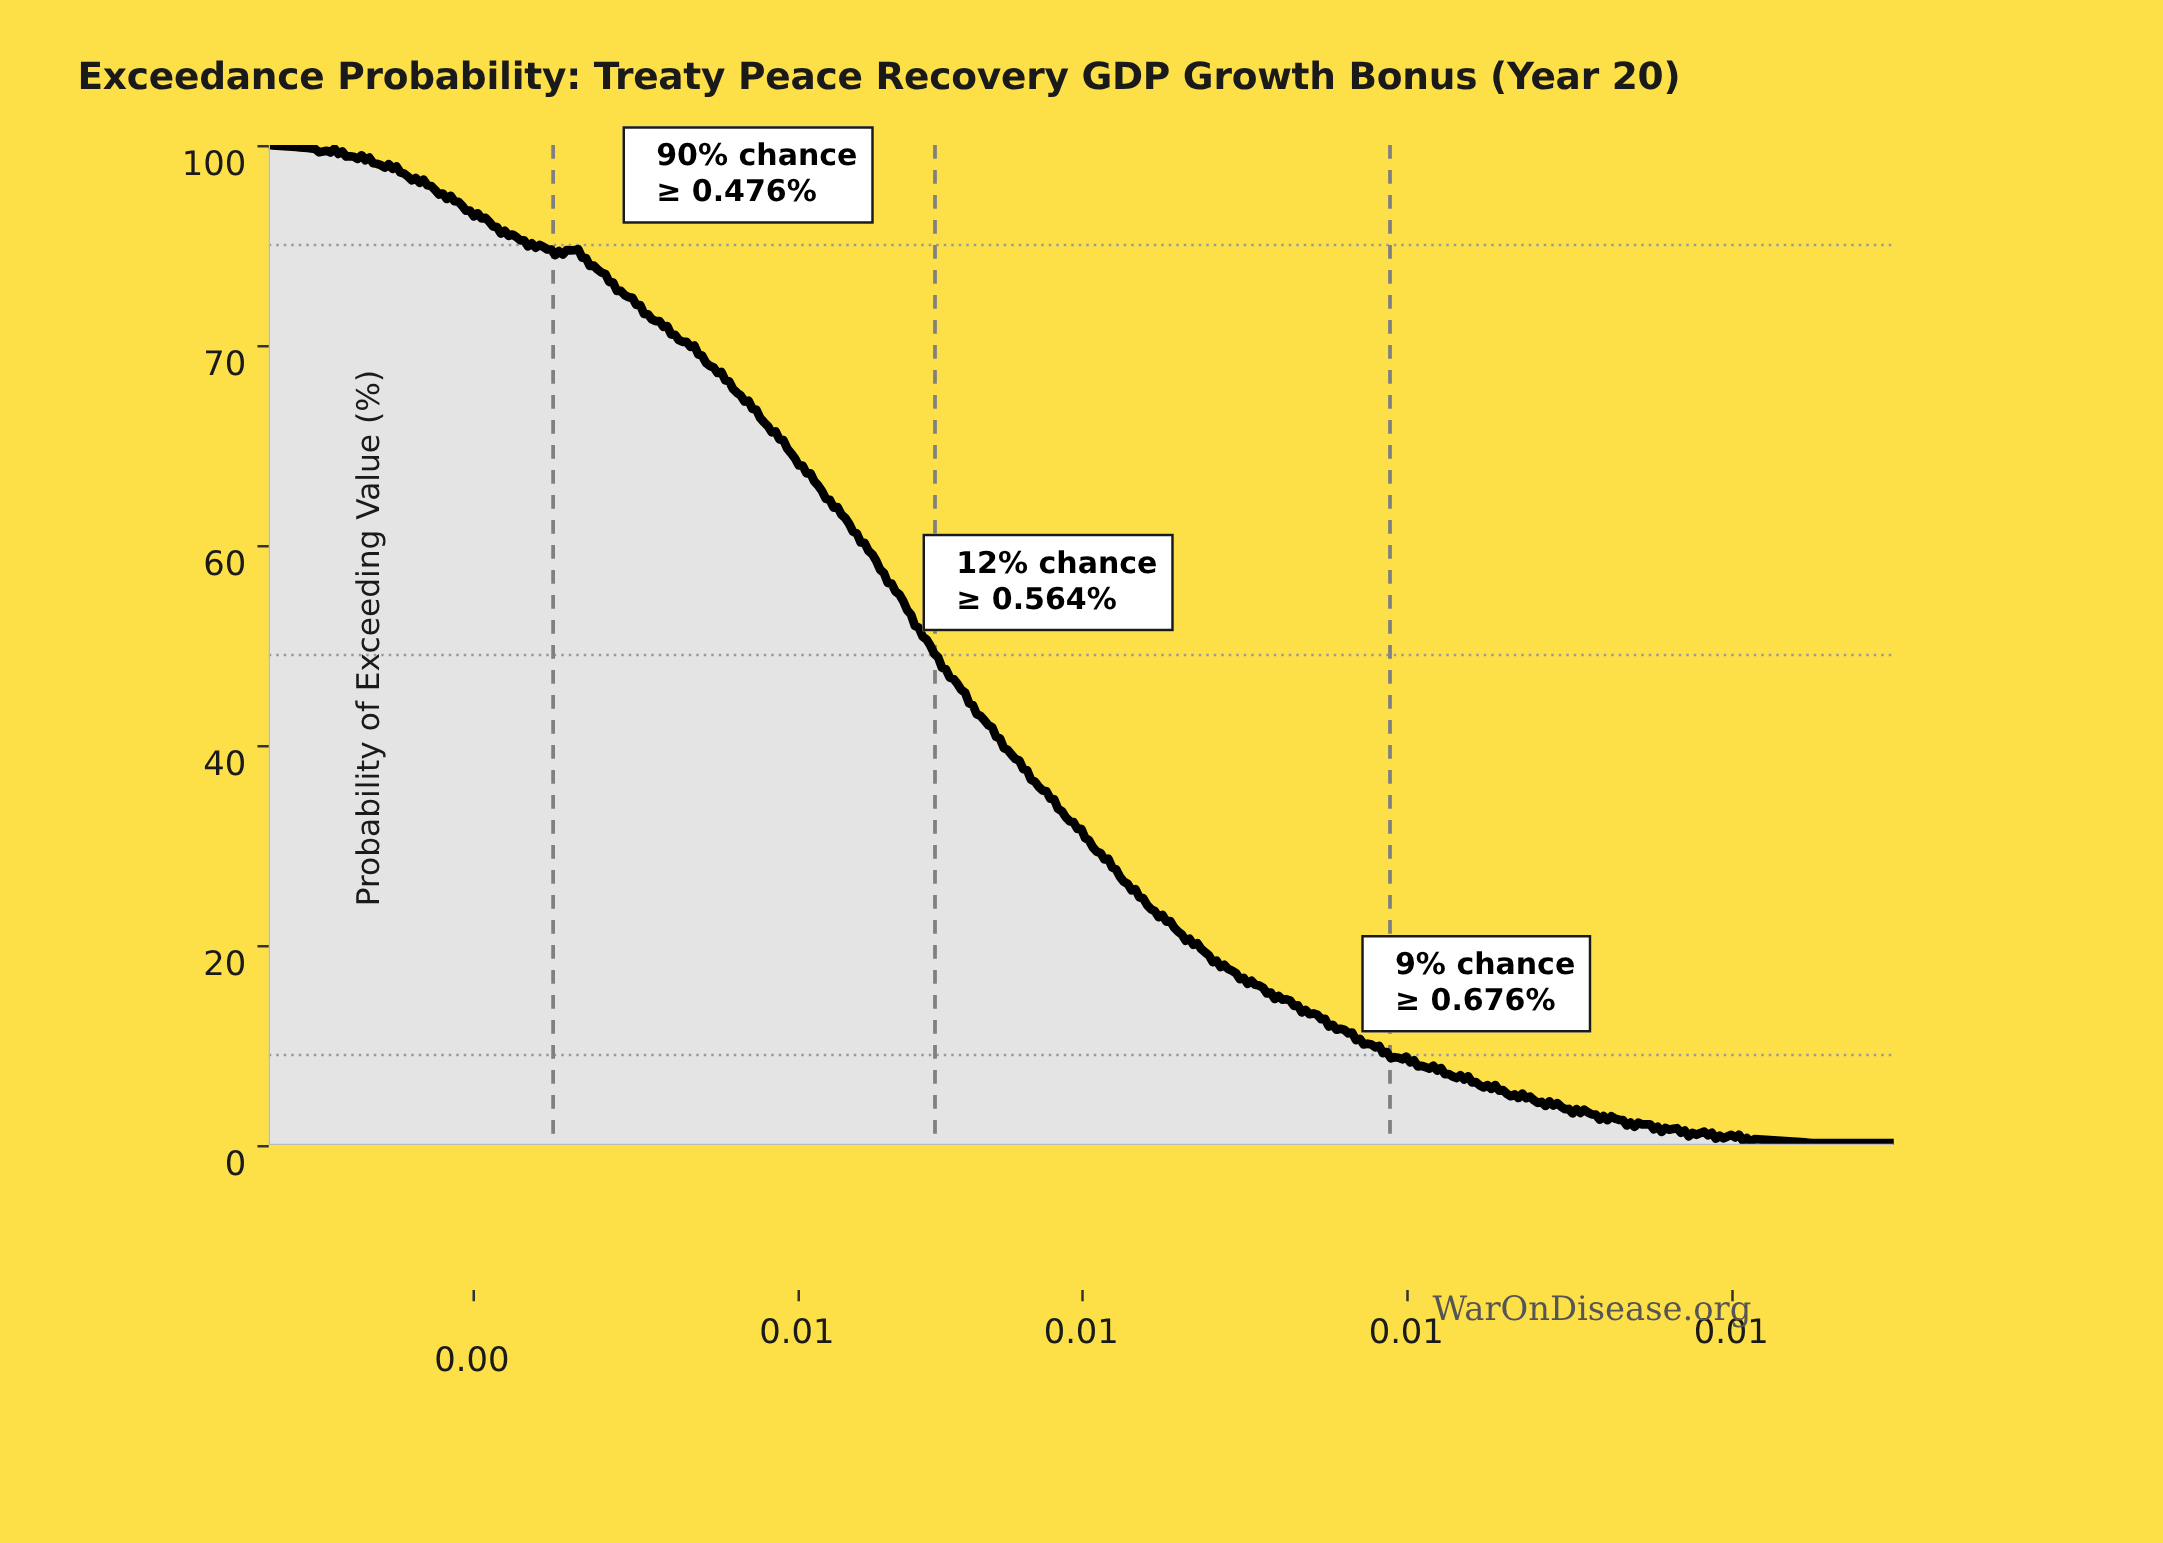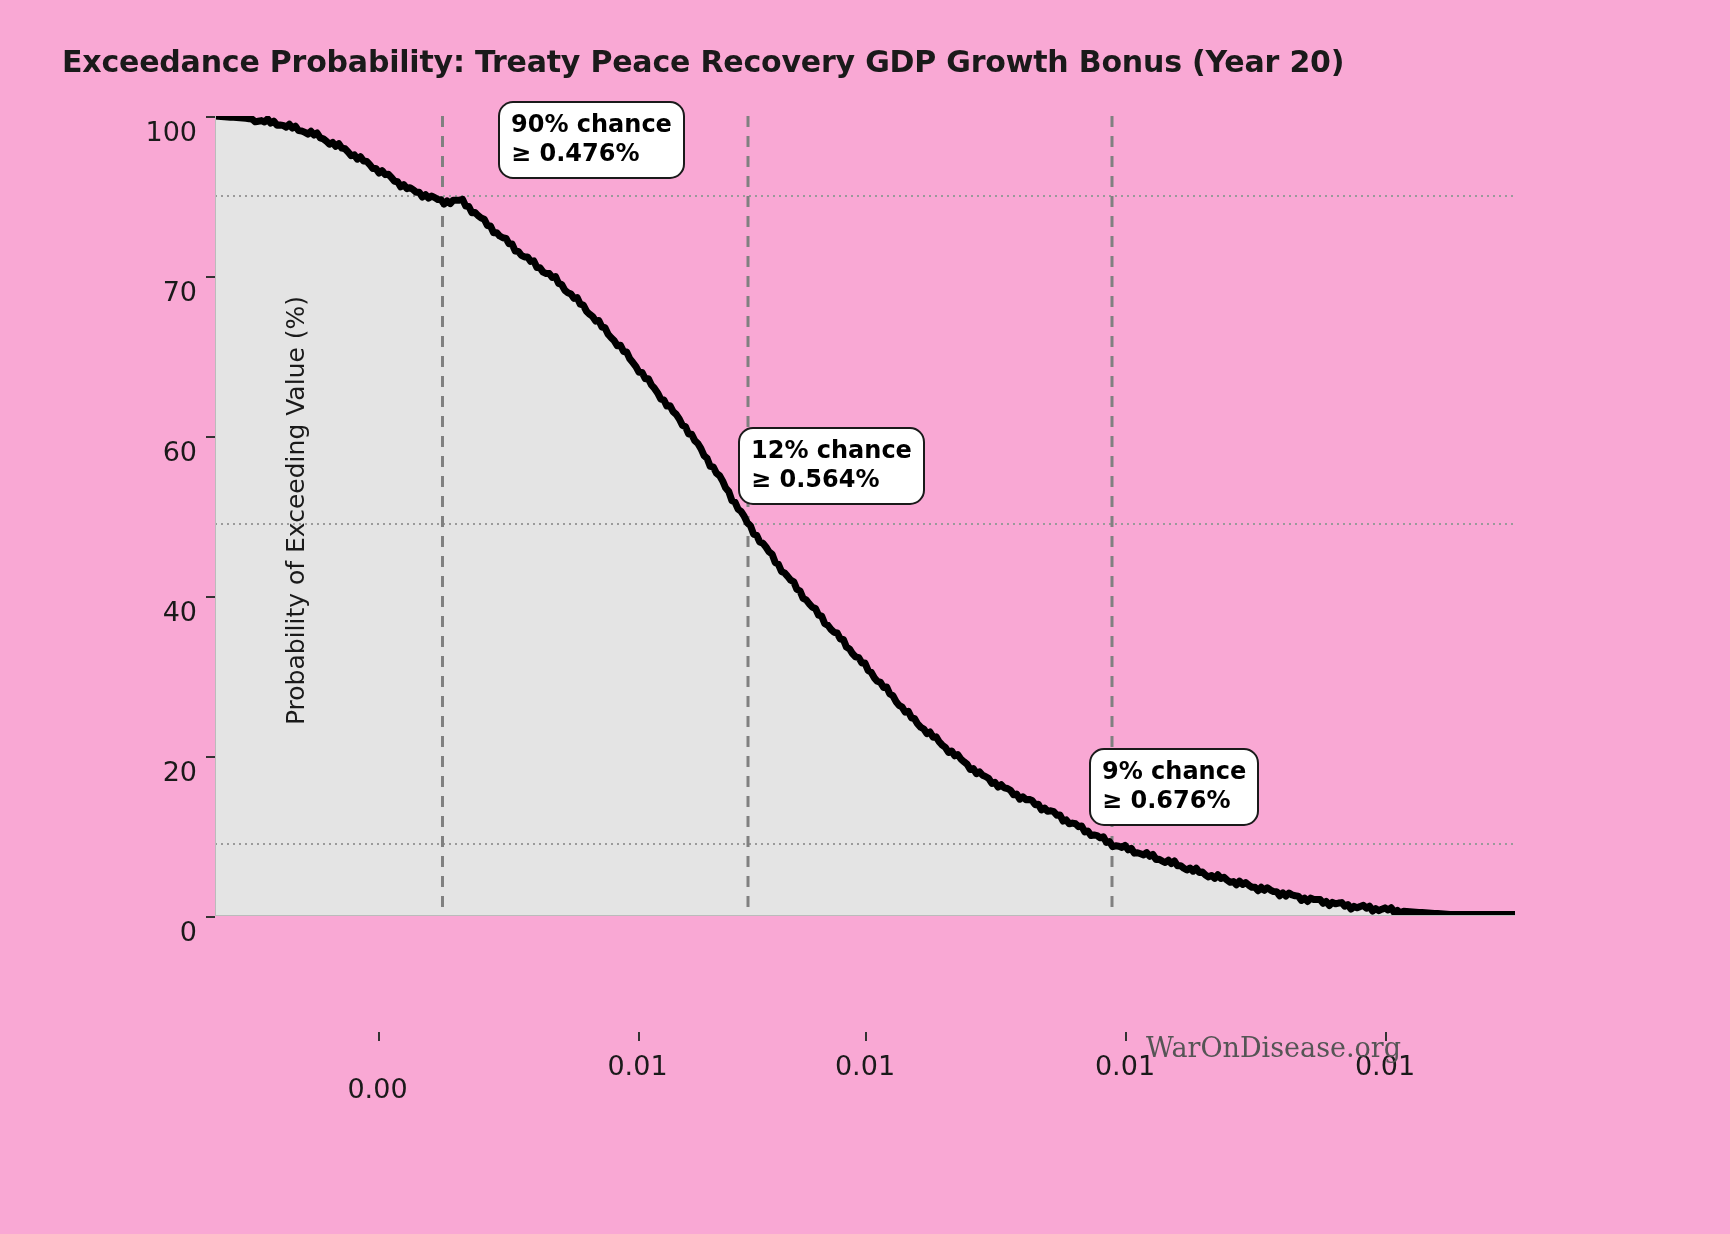--- a/index.html
+++ b/index.html
@@ -4,21 +4,21 @@
 <style>
   html, body {
     margin: 0;
     padding: 0;
     background: #ffffff;
   }
   #page {
     position: relative;
     width: 1730px;
     height: 1234px;
-    background: #f9a8d4;
+    background: #fde047;
     font-family: "DejaVu Sans", sans-serif;
     overflow: hidden;
   }
   #chart-title {
     position: absolute;
     left: 62px;
     top: 44px;
     font-size: 30px;
     font-weight: bold;
     color: #1a1a1a;
@@ -87,22 +87,22 @@
     width: 1300px;
     font-size: 25px;
     color: #1a1a1a;
     text-align: center;
     white-space: nowrap;
   }
   .annotation-box {
     position: absolute;
     background: #ffffff;
     border: 2.5px solid #1a1a1a;
-    border-radius: 15px;
-    padding: 7px 11px 8px 11px;
+    border-radius: 0;
+    padding: 7px 11px 8px 25px;
     font-size: 24px;
     font-weight: bold;
     color: #000000;
     line-height: 1.22;
     white-space: nowrap;
   }
   #watermark {
     position: absolute;
     left: 1146px;
     top: 1032px;

